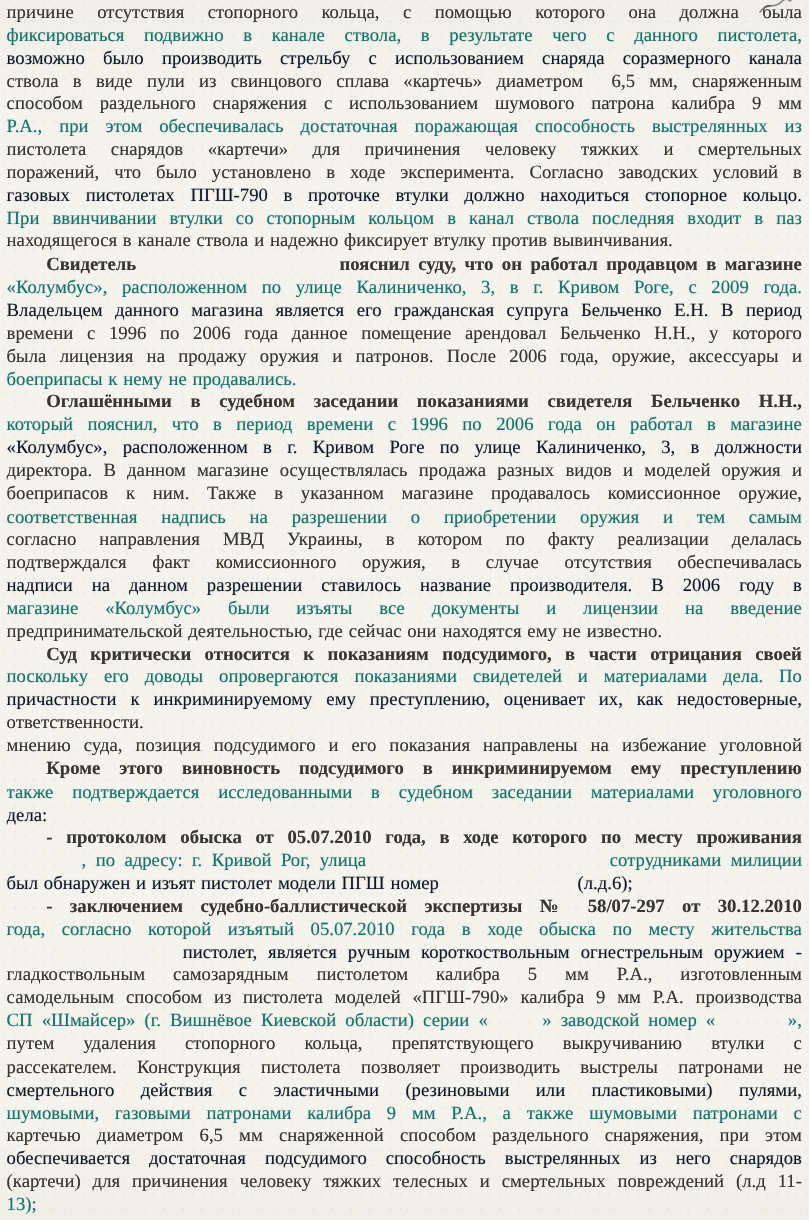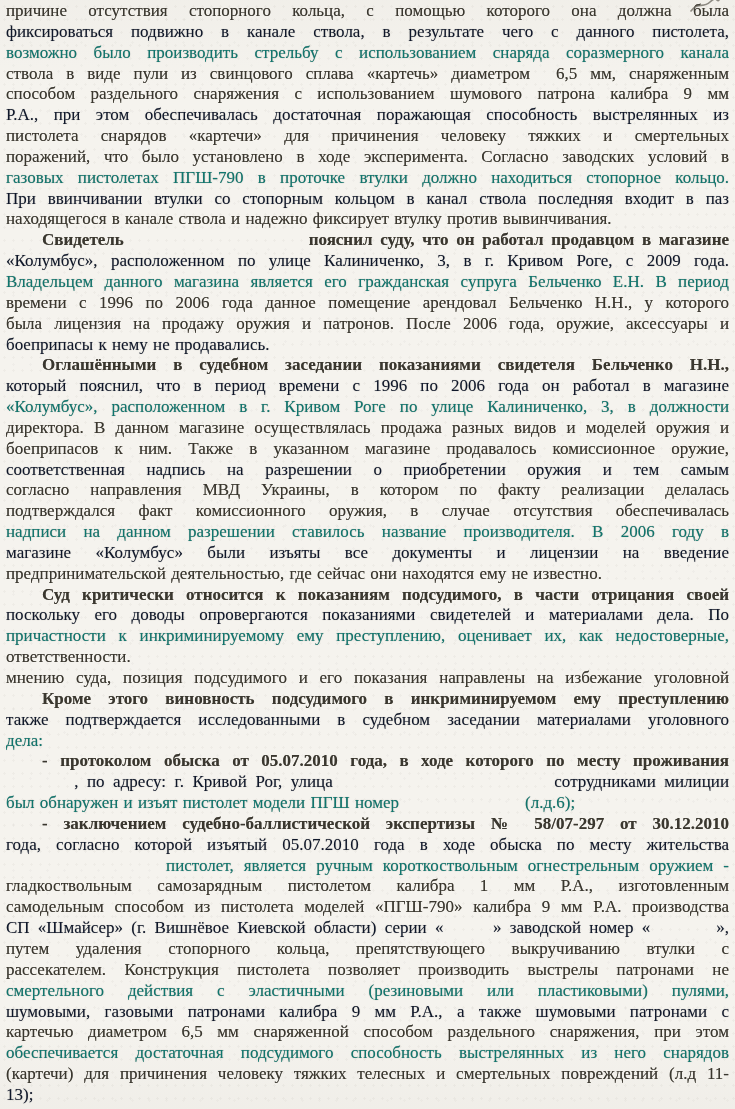--- a/index.html
+++ b/index.html
@@ -44,22 +44,22 @@
     word-spacing: 1px;
   }
   .line.last {
     text-align-last: left;
   }
   .line.indent {
     text-indent: 36px;
     font-weight: bold;
   }
   
-  .paragraph .line:nth-child(3n)   { color: #0f766e; text-shadow: 0 0 0.9px rgba(71,67,57,0.5); }
-  .paragraph .line:nth-child(4n+2) { color: #0f172a; text-shadow: 0 0 1px rgba(85,81,74,0.45); }
+  .paragraph .line:nth-child(3n)   { color: #0f172a; text-shadow: 0 0 0.9px rgba(71,67,57,0.5); }
+  .paragraph .line:nth-child(4n+2) { color: #0f766e; text-shadow: 0 0 1px rgba(85,81,74,0.45); }
   .pen-mark {
     position: absolute;
     top: -1px;
     left: 690px;
     width: 30px;
     height: 14px;
     opacity: 0.75;
     pointer-events: none;
   }
 </style>
@@ -115,21 +115,21 @@
     </div>
     <div class="paragraph">
       <div class="line indent">- протоколом обыска от 05.07.2010 года, в ходе которого по месту проживания</div>
       <div class="line">        , по адресу: г. Кривой Рог, улица                          сотрудниками милиции</div>
       <div class="line last">был обнаружен и изъят пистолет модели ПГШ номер                        (л.д.6);</div>
     </div>
     <div class="paragraph">
       <div class="line indent">- заключением судебно-баллистической экспертизы № 58/07-297 от 30.12.2010</div>
       <div class="line">года, согласно которой изъятый 05.07.2010 года в ходе обыска по месту жительства</div>
       <div class="line">                пистолет, является ручным короткоствольным огнестрельным оружием -</div>
-      <div class="line">гладкоствольным самозарядным пистолетом калибра 1 мм Р.А., изготовленным</div>
+      <div class="line">гладкоствольным самозарядным пистолетом калибра 5 мм Р.А., изготовленным</div>
       <div class="line">самодельным способом из пистолета моделей «ПГШ-790» калибра 9 мм Р.А. производства</div>
       <div class="line">СП «Шмайсер» (г. Вишнёвое Киевской области) серии «      » заводской номер «        »,</div>
       <div class="line">путем удаления стопорного кольца, препятствующего выкручиванию втулки с</div>
       <div class="line">рассекателем. Конструкция пистолета позволяет производить выстрелы патронами не</div>
       <div class="line">смертельного действия с эластичными (резиновыми или пластиковыми) пулями,</div>
       <div class="line">шумовыми, газовыми патронами калибра 9 мм Р.А., а также шумовыми патронами с</div>
       <div class="line">картечью диаметром 6,5 мм снаряженной способом раздельного снаряжения, при этом</div>
       <div class="line">обеспечивается достаточная подсудимого способность выстрелянных из него снарядов</div>
       <div class="line">(картечи) для причинения человеку тяжких телесных и смертельных повреждений (л.д 11-</div>
       <div class="line last">13);</div>

